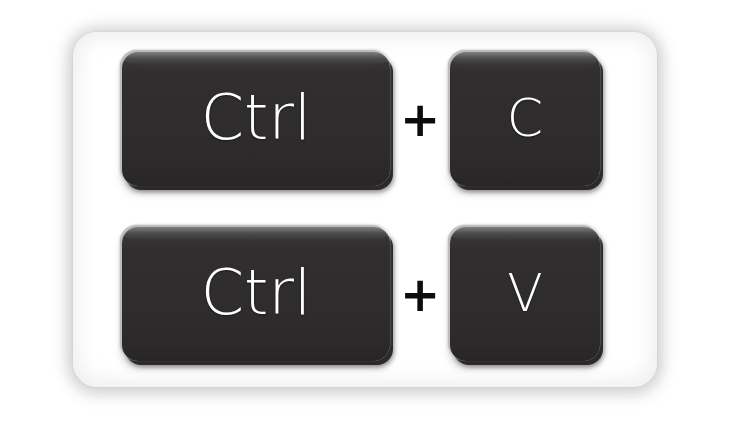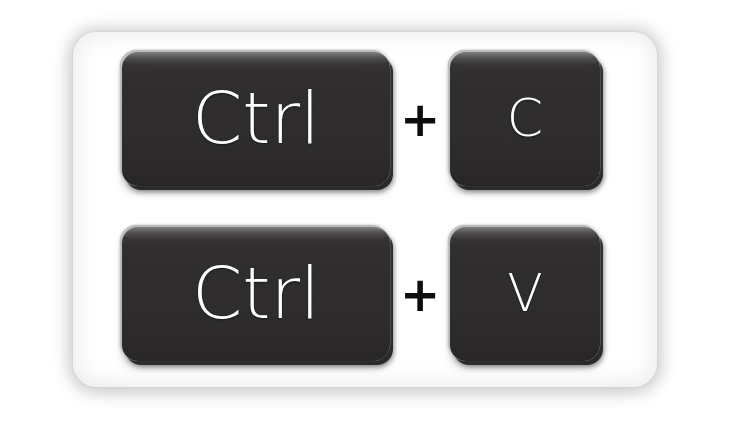--- a/index.html
+++ b/index.html
@@ -109,21 +109,21 @@
 
   .key-wide  { width: 268px; }
   .key-square{ width: 150px; }
 
   .key-label {
     position: relative;
     z-index: 2;
     color: #ffffff;
     font-family: "DejaVu Sans", sans-serif;
     font-weight: 300;
-    font-size: 72px;
+    font-size: 62px;
     line-height: 1;
     letter-spacing: 0px;
     text-shadow: 0 1px 2px rgba(0,0,0,0.45);
     user-select: none;
     transform: translateY(-1px);
   }
   .key-square .key-label { font-size: 52px; }
 
   
   .plus {

